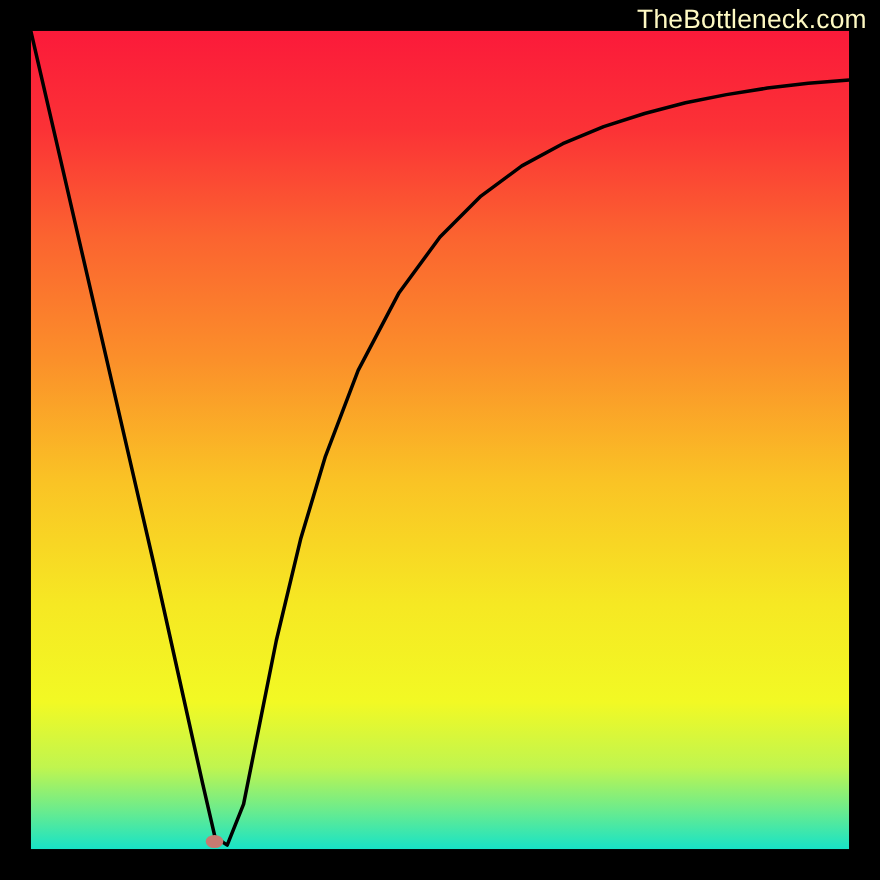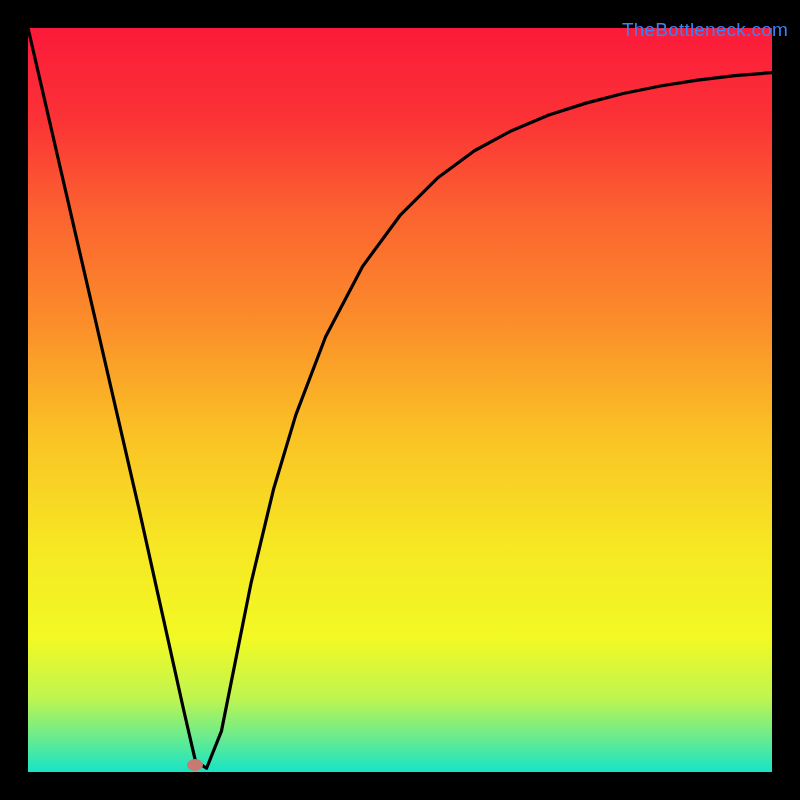--- a/index.html
+++ b/index.html
@@ -23,26 +23,25 @@
     position: absolute;
     left: 0;
     top: 0;
     width: 744px;
     height: 744px;
   }
   .watermark {
     position: absolute;
     top: 4px;
     right: 12px;
-    color: #3b82f6;
-    font-size: 19px;
+    color: #fef9c3;
+    font-size: 24px;
     font-weight: 500;
     letter-spacing: 0.2px;
     user-select: none;
-    margin-top: 15px;
   }
   .marker {
     position: absolute;
     width: 16px;
     height: 12px;
     background: #c77a71;
     border-radius: 50%;
     transform: translate(-50%, -50%);
   }
 </style>

